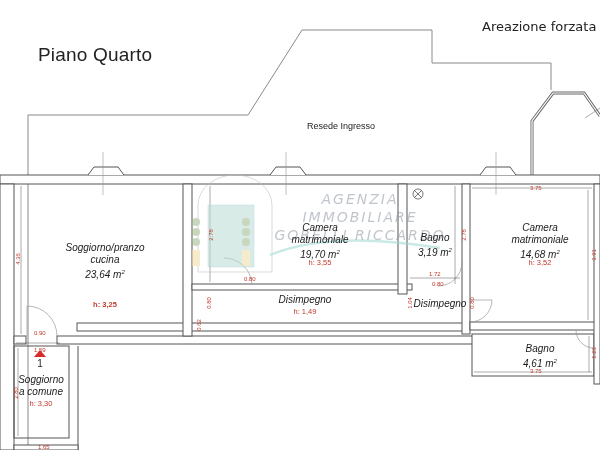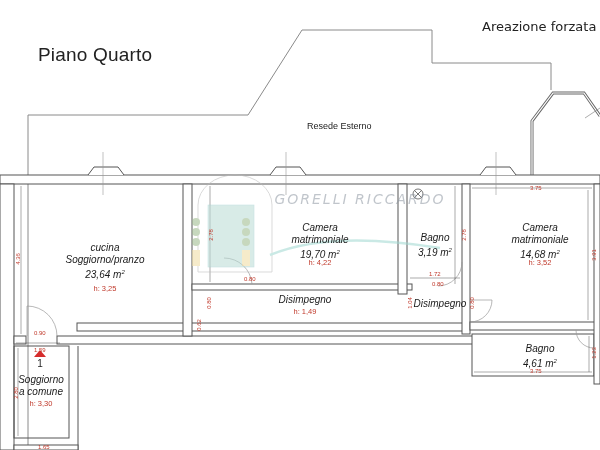--- a/index.html
+++ b/index.html
@@ -101,39 +101,41 @@
       <circle cx="246" cy="242" r="4" fill="#9bb98a"></circle>
     <rect x="242" y="250" width="8" height="16" fill="#f0dca0"></rect>
     <path d="M270,255 Q330,230 440,248" fill="none" stroke="#9fd8d0" stroke-width="2.5"></path>
   </g>
 
   <polygon points="34,357 46,357 40,350" fill="#d62c2c"></polygon>
 </svg>
 
 <div class="abs title" style="left:38px; top:44px;">Piano Quarto</div>
 <div class="abs subtitle" style="left:482px; top:19px;">Areazione forzata</div>
-<div class="abs ext-label" style="left:307px; top:121px;">Resede Esterno</div>
+<div class="abs ext-label" style="left:307px; top:121px;">Resede Ingresso</div>
 
 <div class="abs watermark" style="left:270px; top:190px; width:180px;">
+  <div>AGENZIA</div>
+  <div>IMMOBILIARE</div>
   <div>GORELLI RICCARDO</div>
 </div>
 
 <div class="abs room-label" style="left:50px; top:242px; width:110px;">
+  <div>Soggiorno/pranzo</div>
   <div>cucina</div>
-  <div>Soggiorno/pranzo</div>
   <div class="area"><span>23,64 m</span><sup>2</sup></div>
 </div>
-<div class="abs height" style="left:75px; top:284px; width:60px;">h: 3,25</div>
+<div class="abs height" style="left:75px; top:300px; width:60px;font-weight:bold;">h: 3,25</div>
 
 <div class="abs room-label" style="left:280px; top:222px; width:80px;">
   <div>Camera</div>
   <div>matrimoniale</div>
   <div class="area"><span>19,70 m</span><sup>2</sup></div>
 </div>
-<div class="abs height" style="left:290px; top:258px; width:60px;">h: 4,22</div>
+<div class="abs height" style="left:290px; top:258px; width:60px;">h: 3,55</div>
 
 <div class="abs room-label" style="left:410px; top:232px; width:50px;">
   <div>Bagno</div>
   <div class="area"><span>3,19 m</span><sup>2</sup></div>
 </div>
 
 <div class="abs room-label" style="left:495px; top:222px; width:90px;">
   <div>Camera</div>
   <div>matrimoniale</div>
   <div class="area"><span>14,68 m</span><sup>2</sup></div>

